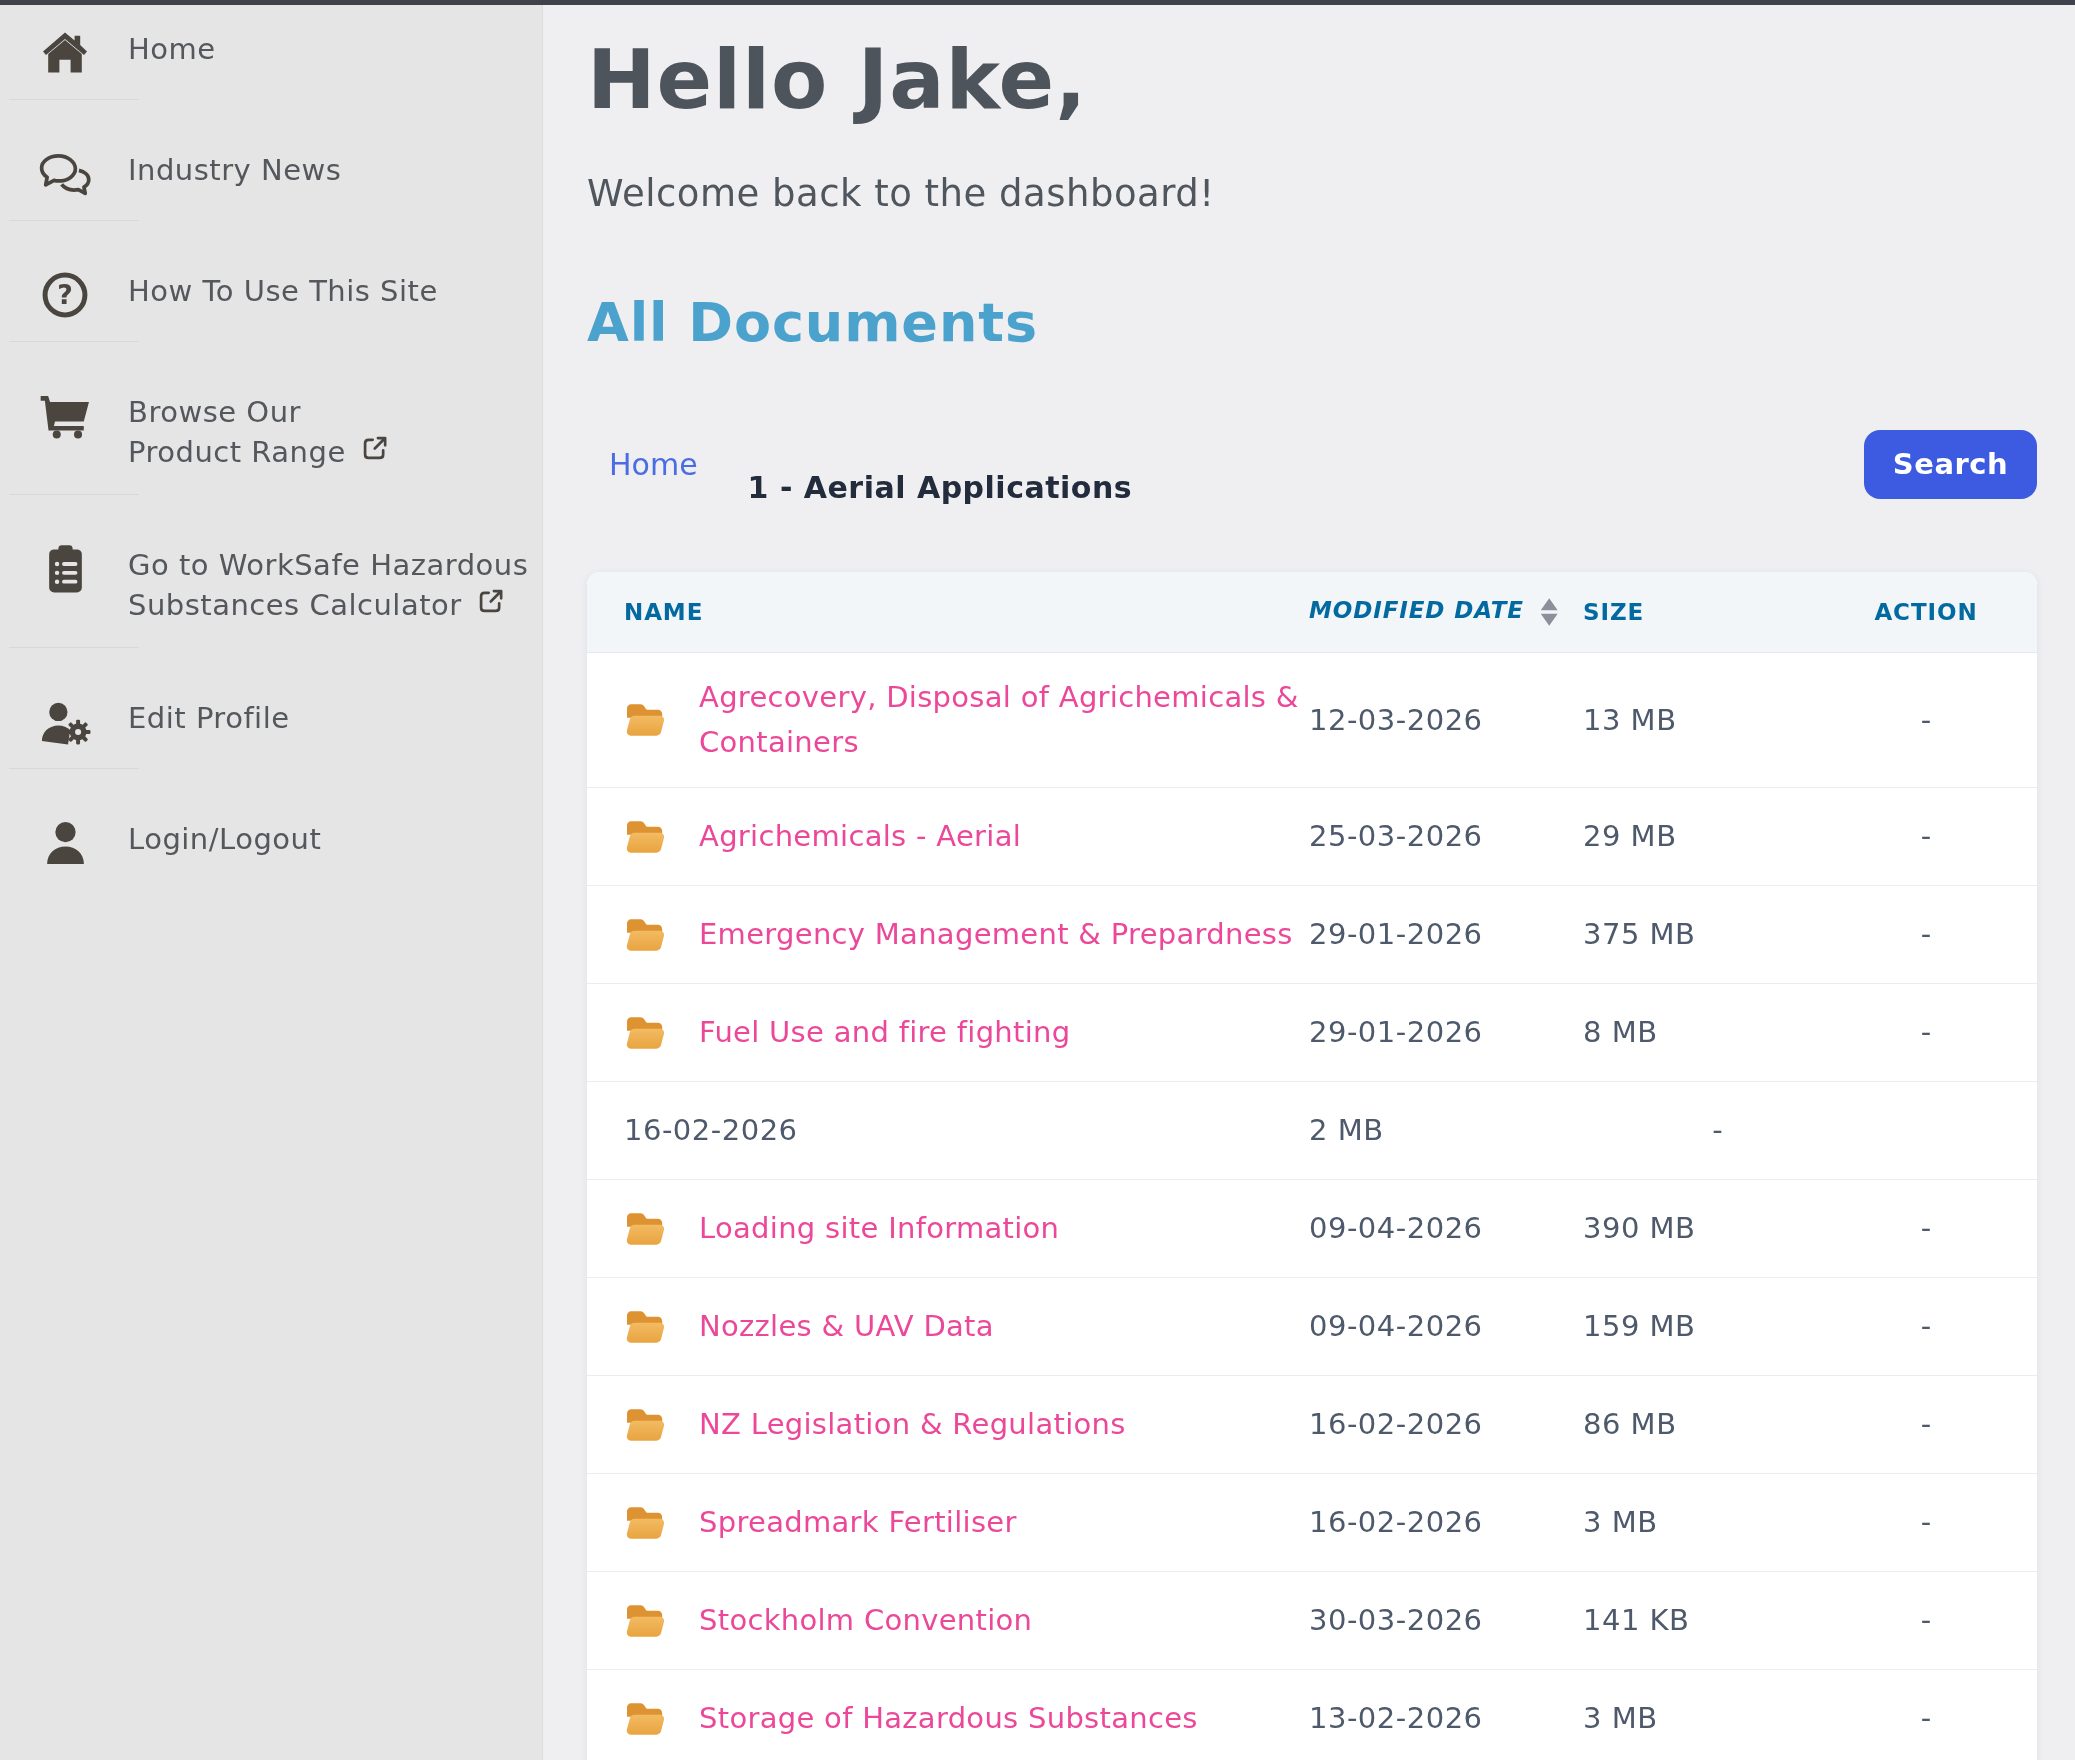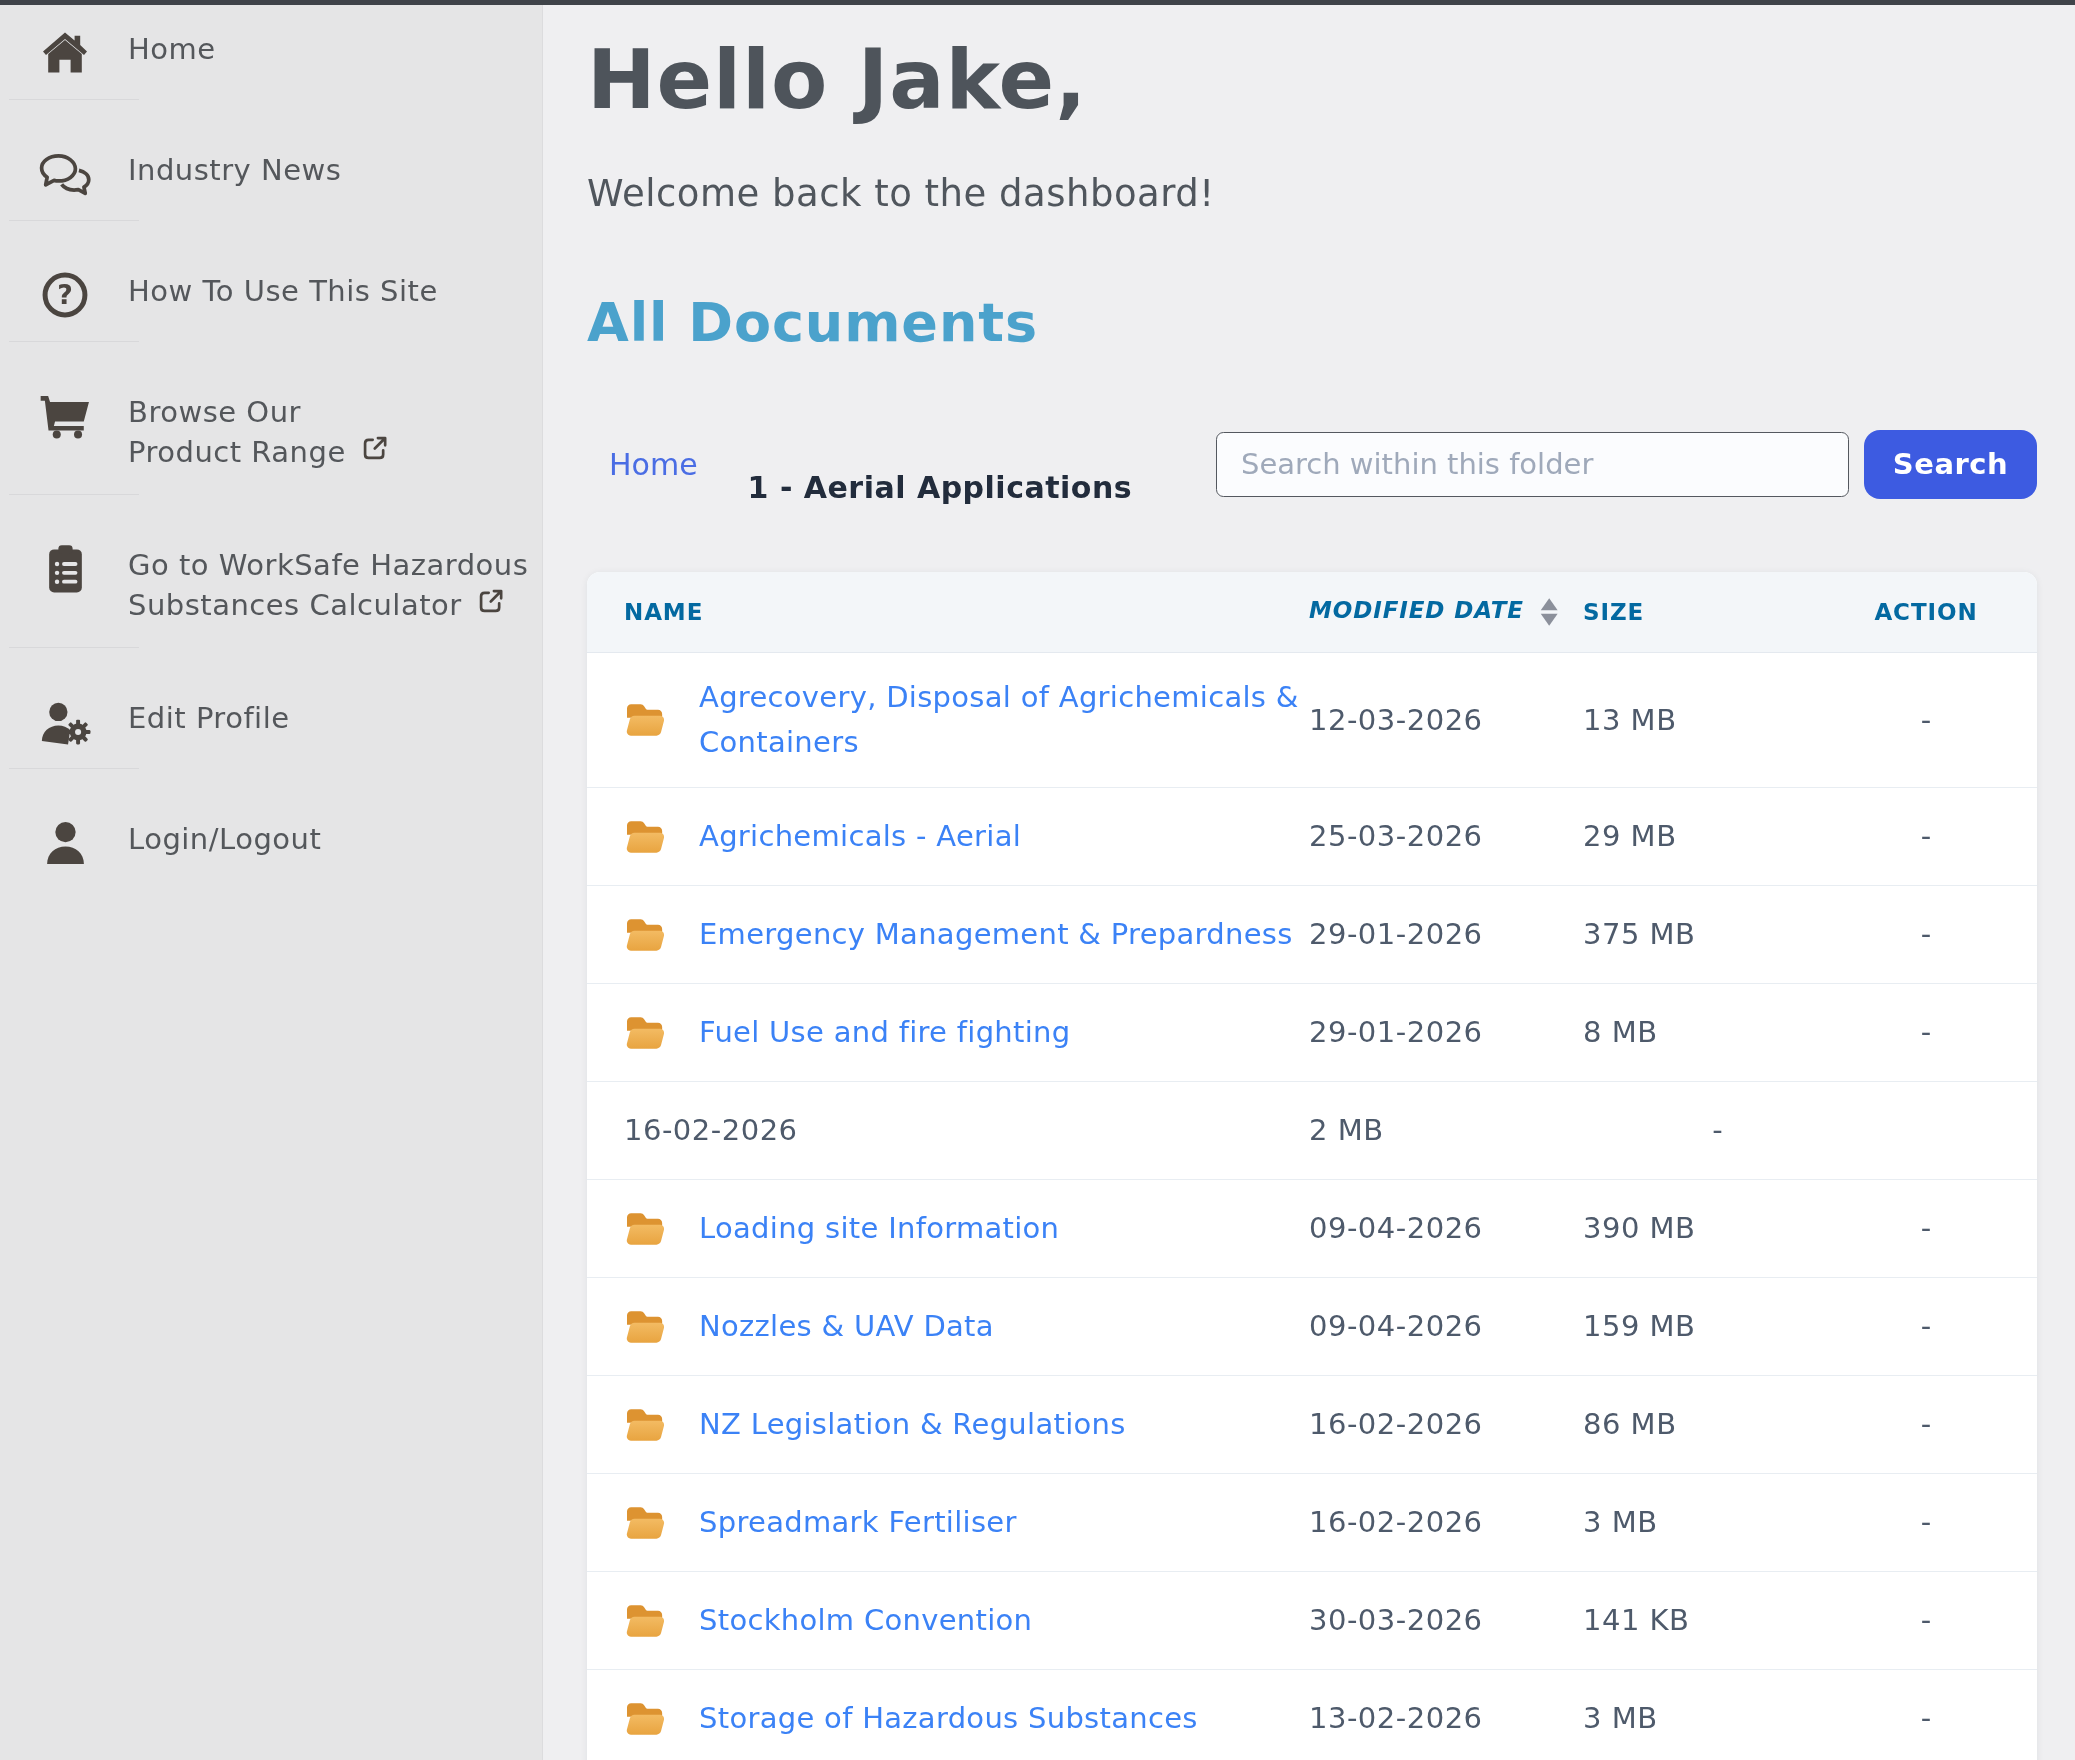--- a/index.html
+++ b/index.html
@@ -116,21 +116,21 @@
   .sort-icon { display: inline-flex; }
   .table-row {
     min-height: 98px;
     background: #ffffff;
     cursor: pointer;
   }
   .table-row + .table-row { border-top: 1.9px solid #e8edf2; }
   .name-cell { display: flex; align-items: center; padding: 22px 0; }
   .folder-icon { width: 43px; min-width: 43px; height: 37px; margin-right: 32px; display: flex; }
   .doc-name {
-    font-size: 29px; font-weight: 500; color: #3b82f6;
+    font-size: 29px; font-weight: 500; color: #ec4899;
     line-height: 45px; max-width: 631px; letter-spacing: 0.3px;
   }
   .meta-cell { font-size: 29px; color: #4e5a6b; letter-spacing: 0.5px; }
   .action-cell { font-size: 29px; color: #4e5a6b; text-align: center; }
 </style>
 </head>
 <body>
 
 <div class="topbar"></div>
 <div class="layout">
@@ -265,21 +265,20 @@
     <h1 class="greeting">Hello Jake,</h1>
     <p class="welcome">Welcome back to the dashboard!</p>
     <h2 class="section-title">All Documents</h2>
 
     <div class="toolbar">
       <div class="breadcrumb">
         <a class="crumb-home">Home</a>
         <span class="crumb-current">1 - Aerial Applications</span>
       </div>
       <div class="search-group">
-        <input class="search-input" type="text" placeholder="Search within this folder" style="">
         <button class="search-btn">Search</button>
       </div>
     </div>
 
     <div class="table-card">
       <div class="t-grid t-head">
         <div class="th">Name</div>
         <div class="th th-modified">
           <span>Modified Date</span>
           <span class="sort-icon">

